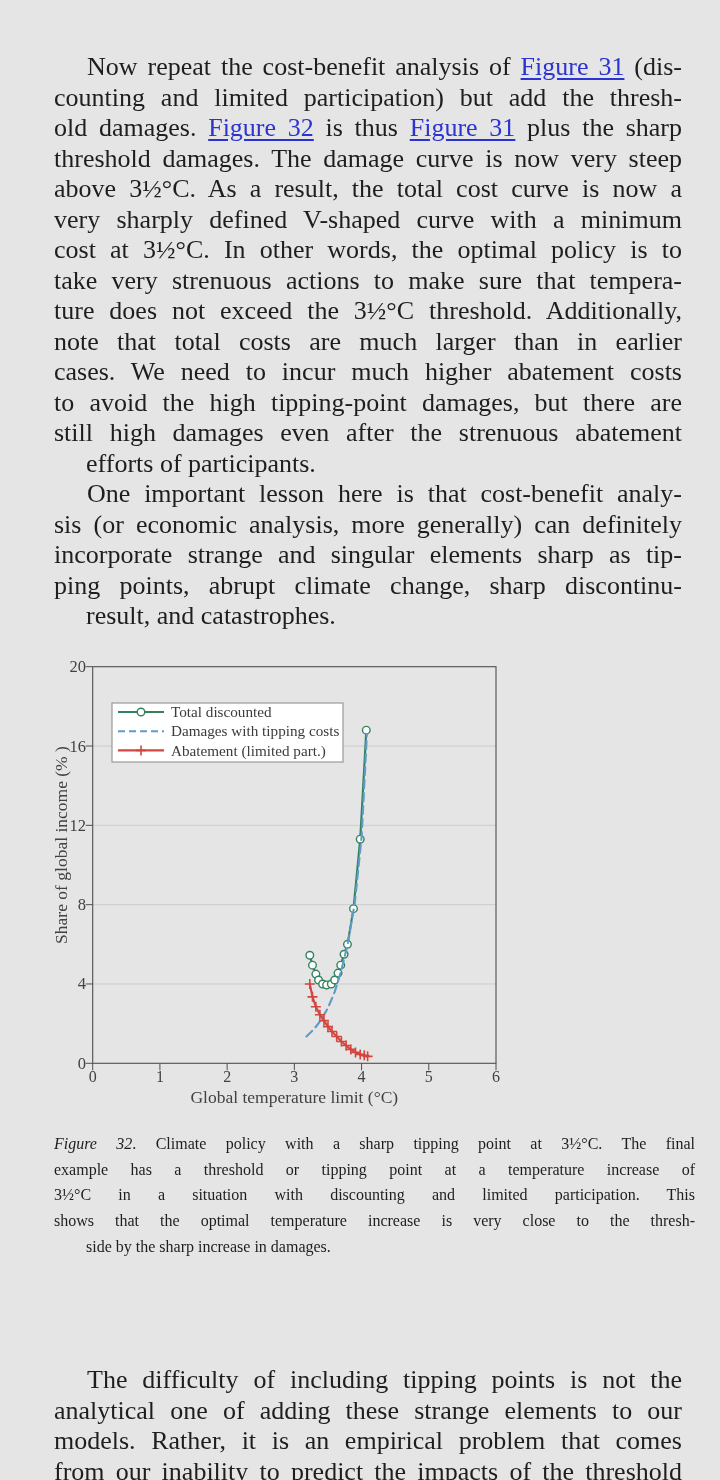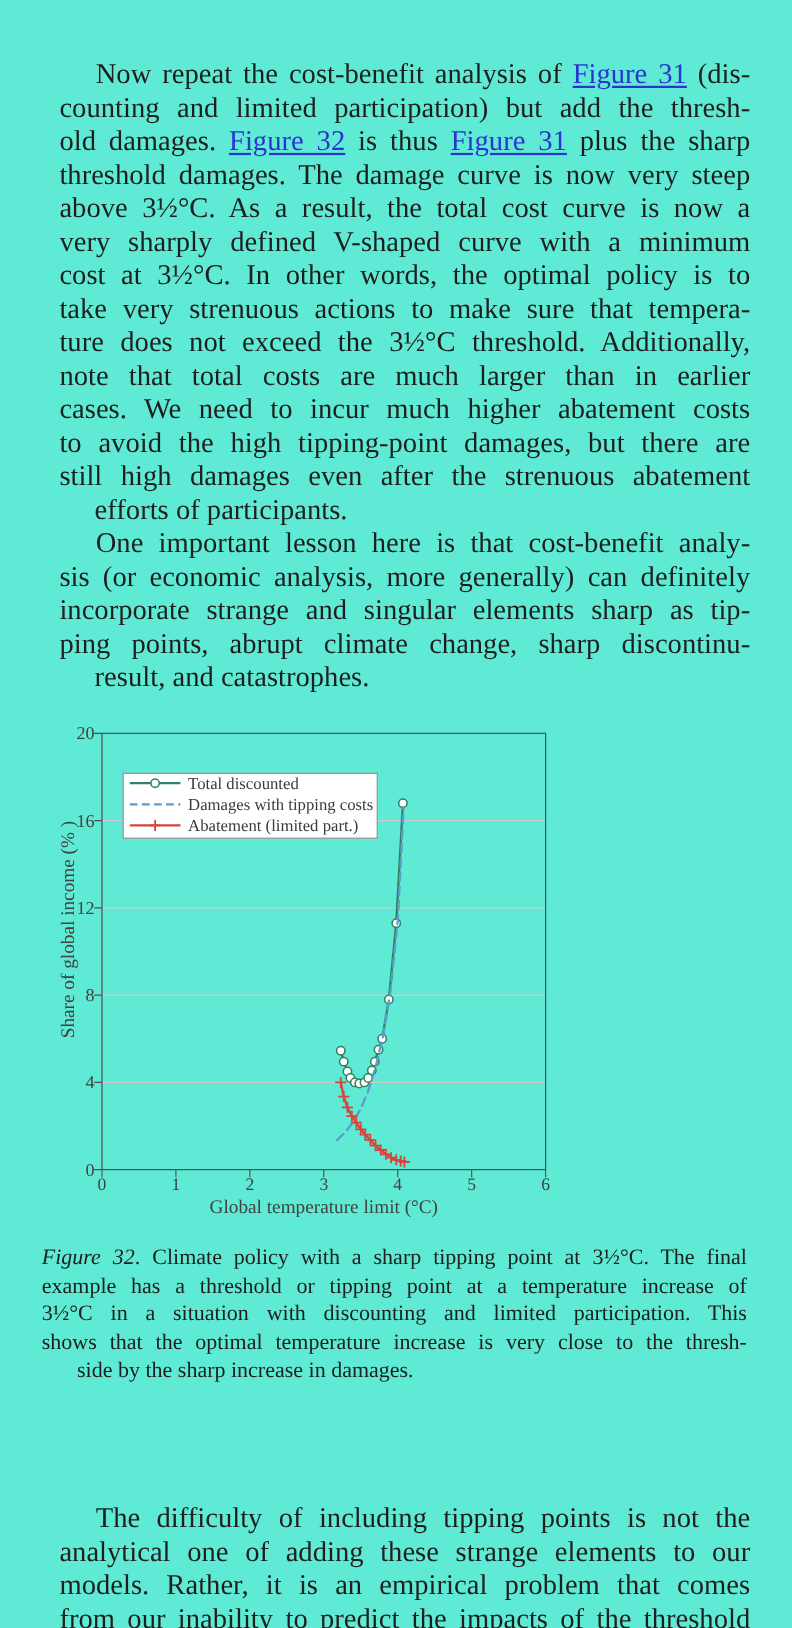--- a/index.html
+++ b/index.html
@@ -1,19 +1,19 @@
 <!DOCTYPE html>
 <html><head>
 <meta charset="utf-8">
 <style>
   html,body{margin:0;padding:0;background:#fff;}
-  .page{position:relative;width:720px;height:1480px;background:#5eead4;overflow:hidden;
+  .page{position:relative;width:720px;height:1480px;background:#e5e5e5;overflow:hidden;
         font-family:"Liberation Serif","DejaVu Serif",serif;color:#1e1e1e;}
   .para{position:absolute;left:54px;width:628px;font-size:26px;line-height:30.5px;}
-  .caption{position:absolute;left:38px;width:641px;font-size:20px;line-height:25.7px;}
+  .caption{position:absolute;left:54px;width:641px;font-size:16px;line-height:25.7px;}
   .line{text-align:justify;text-align-last:justify;}
   .line.no-stretch{text-align-last:auto;margin-left:32px;}
   .line.indent{text-indent:33px;}
   .line span,.line a{text-decoration:none;}
   a.link{color:#2b33d0;text-decoration:underline;text-underline-offset:3px;cursor:pointer;}
   .italic{font-style:italic;}
   .chart-wrap{position:absolute;left:55px;top:645px;width:460px;height:475px;margin:0;}
   svg text{font-family:"Liberation Serif","DejaVu Serif",serif;}
 </style>
 </head>

